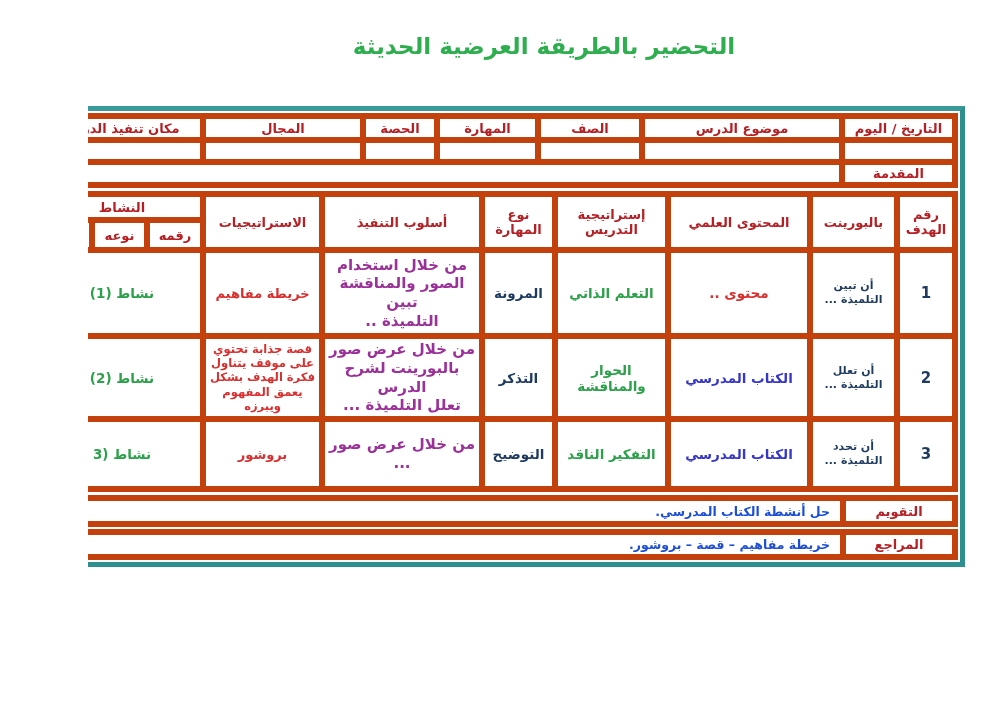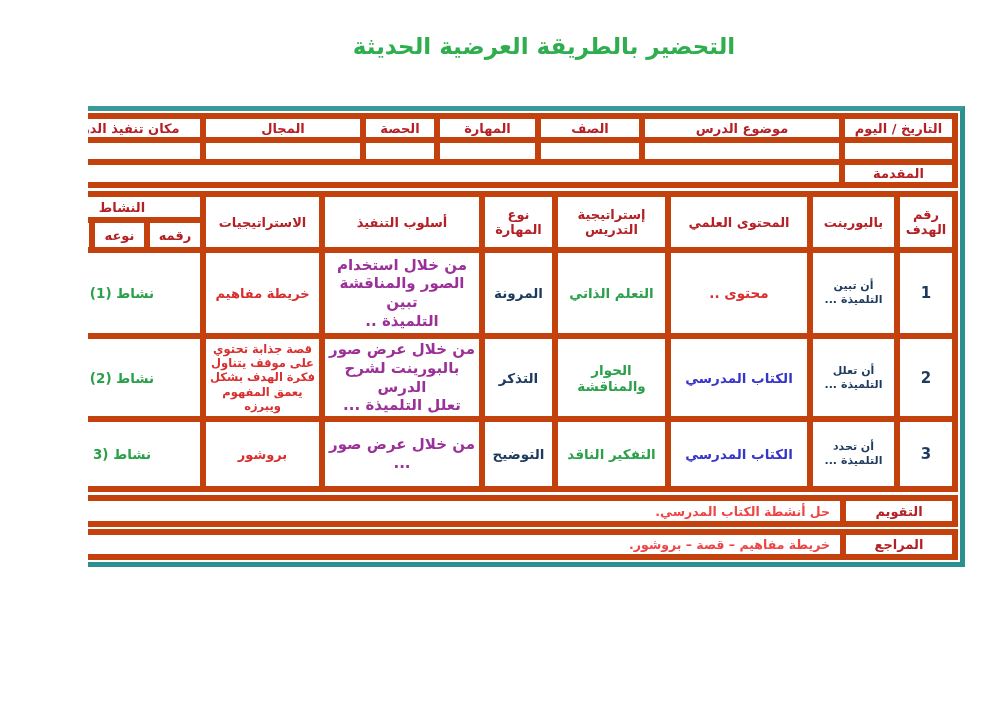--- a/index.html
+++ b/index.html
@@ -21,21 +21,21 @@
   .purple{color:#9b3098;}
   .red{color:#d92f2f;}
   .pre{white-space:pre-line;line-height:1.3;}
   .num{font-size:15px;}
   .skills{font-size:11px;line-height:1.25;}
   .cell-md{font-size:13.5px;}
   .method{font-size:15px;line-height:1.25;}
   .strat{font-size:13px;}
   .strat-small{font-size:11.5px;line-height:1.25;}
   .foot-label{color:#b52025;font-size:13px;}
-  .foot-text{color:#ef4444;font-size:12.5px;text-align:right;padding-right:10px;}
+  .foot-text{color:#1d4ed8;font-size:12.5px;text-align:right;padding-right:10px;}
 </style>
 </head>
 <body>
 
 <div class="page">
 
   <div class="doc-title">التحضير بالطريقة العرضية الحديثة</div>
 
   <div class="frame">
 

